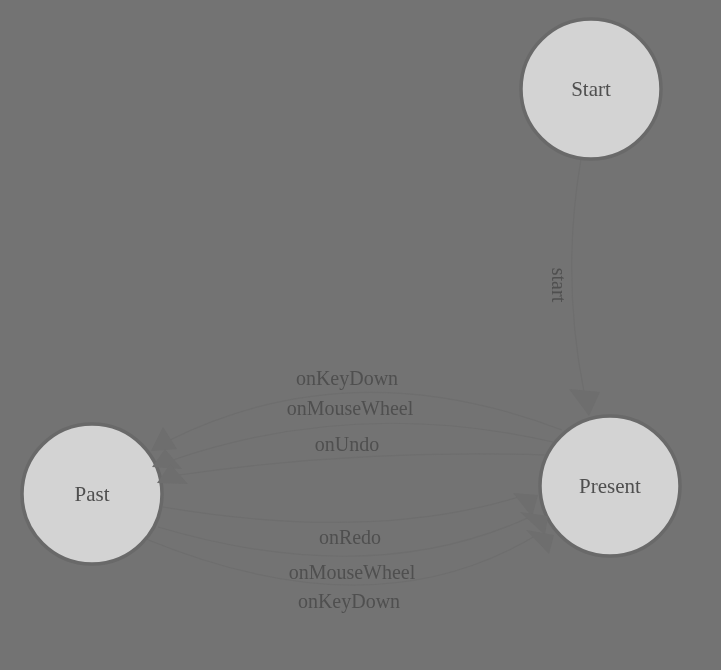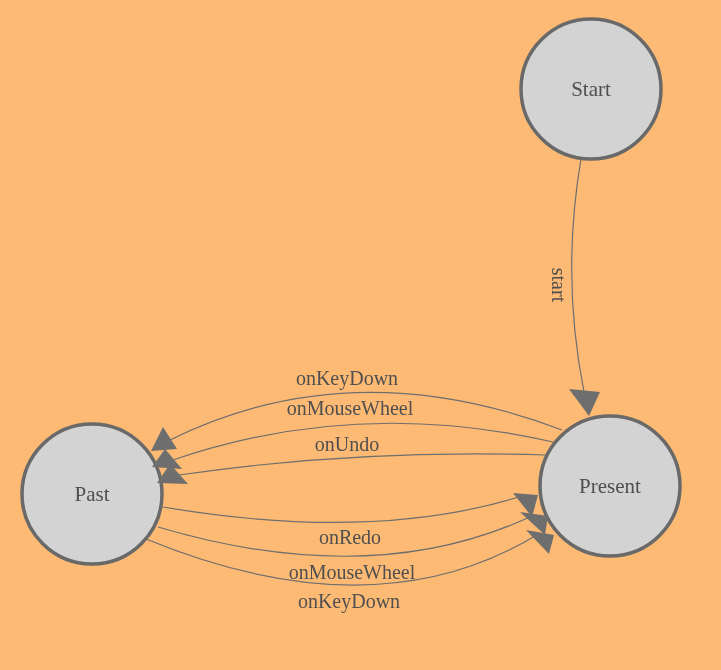--- a/index.html
+++ b/index.html
@@ -4,21 +4,21 @@
 <style>
   html, body {
     margin: 0;
     padding: 0;
     background: #ffffff;
   }
   .stage {
     position: relative;
     width: 721px;
     height: 670px;
-    background: #fdba74;
+    background: #737373;
     overflow: hidden;
     font-family: "Liberation Serif", "DejaVu Serif", serif;
   }
   svg { display: block; }
   .node-circle {
     fill: #d3d3d3;
     stroke: #696969;
     stroke-width: 3.5;
   }
   .node-label {

